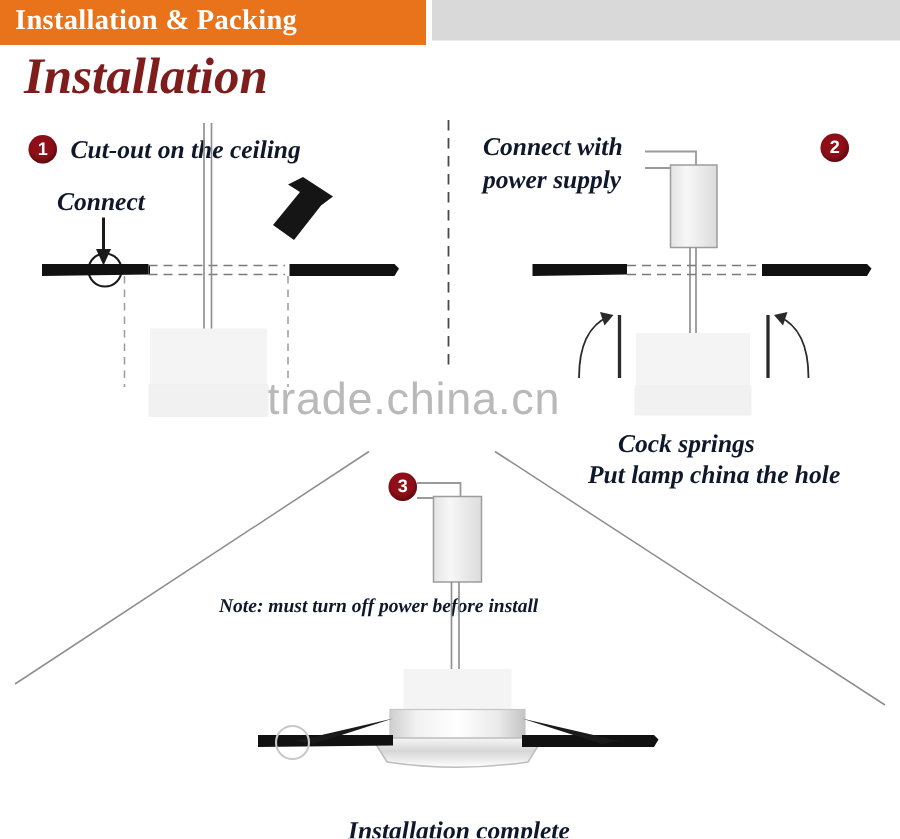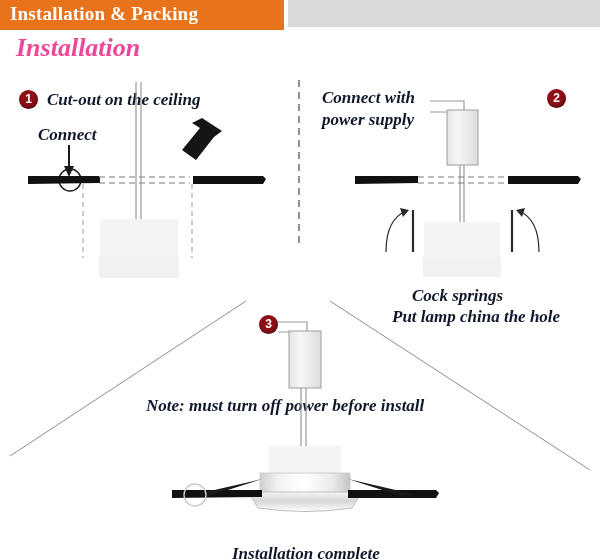--- a/index.html
+++ b/index.html
@@ -47,22 +47,22 @@
     letter-spacing: 0.2px;
   }
 
   .section-title {
     position: absolute;
     left: 16px;
     top: 33px;
     font-family: "Liberation Serif", serif;
     font-style: italic;
     font-weight: bold;
-    font-size: 26px;
-    color: #ec4899;
+    font-size: 34px;
+    color: #7f1d1d;
     white-space: nowrap;
   }
 
   
   .dtext {
     position: absolute;
     font-family: "Liberation Serif", serif;
     font-style: italic;
     font-weight: bold;
     color: #0f172a;
@@ -125,23 +125,24 @@
   <div class="dtext" style="left:47px; top:90px; font-size:17px;">Cut-out on the ceiling</div>
   <div class="dtext" style="left:38px; top:125px; font-size:17px;">Connect</div>
 
   <div class="badge" style="left:547px; top:89px;">2</div>
   <div class="dtext" style="left:322px; top:88px; font-size:17px;">Connect with</div>
   <div class="dtext" style="left:412px; top:286px; font-size:17px;">Cock springs</div>
   <div class="dtext" style="left:322px; top:110px; font-size:17px;">power supply</div>
   <div class="dtext" style="left:392px; top:307px; font-size:17px;">Put lamp china the hole</div>
 
   <div class="badge" style="left:259px; top:315px;">3</div>
-  <div class="dtext" style="left:146px; top:396px; font-size:17px;">Note: must turn off power before install</div>
+  <div class="dtext" style="left:146px; top:396px; font-size:13px;">Note: must turn off power before install</div>
   <div class="dtext" style="left:232px; top:508px; font-size:17px;margin-top:36px;">Installation complete</div>
 
+  <div class="watermark">trade.china.cn</div>
 
   <svg class="svg-layer" viewBox="0 0 600 559">
     <defs>
       <linearGradient id="finGrad" x1="0" y1="0" x2="0" y2="1">
         <stop offset="0%" stop-color="#8a8a8a"></stop>
         <stop offset="55%" stop-color="#b5b5b5"></stop>
         <stop offset="100%" stop-color="#ededed"></stop>
       </linearGradient>
       <linearGradient id="bodyGrad" x1="0" y1="0" x2="1" y2="0">
         <stop offset="0%" stop-color="#cfcfcf"></stop>

